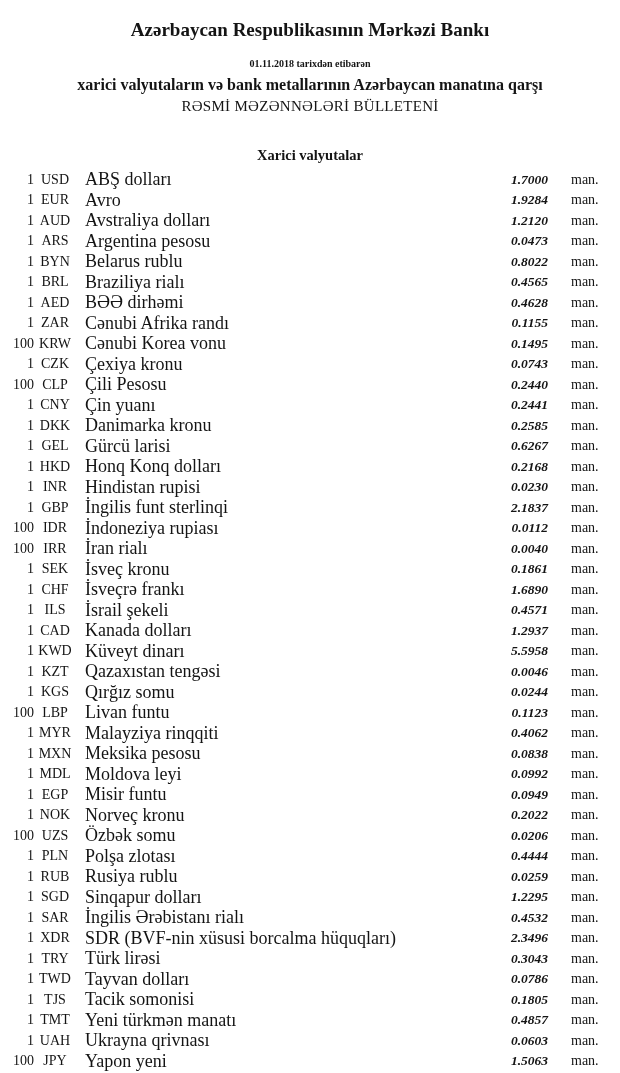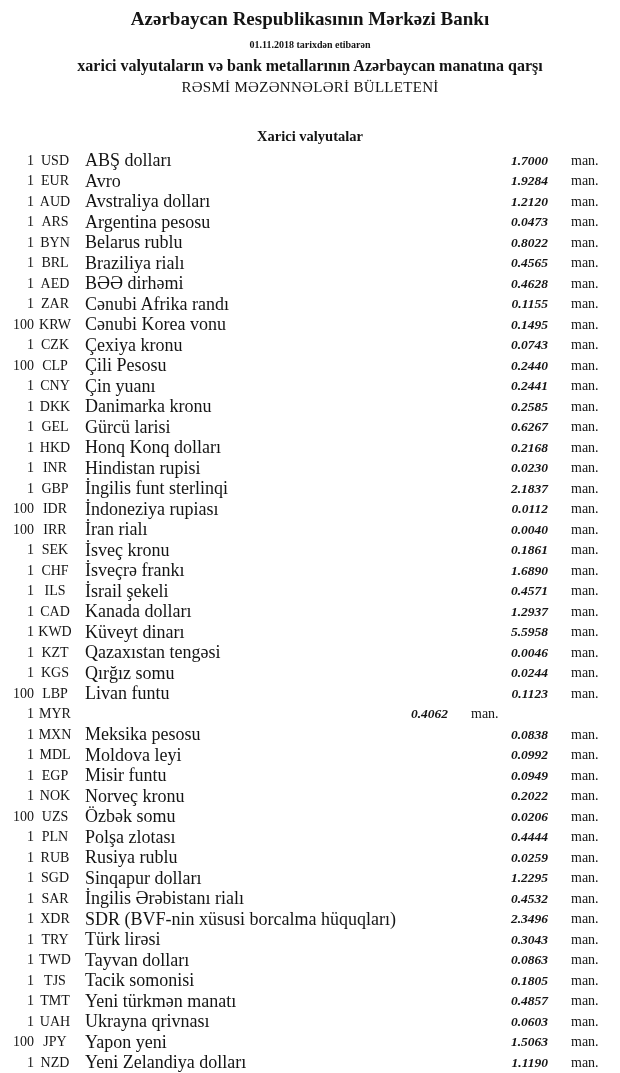--- a/index.html
+++ b/index.html
@@ -13,21 +13,21 @@
     -webkit-font-smoothing: antialiased;
   }
   .page {
     width: 620px;
     height: 1073px;
     overflow: hidden;
     background: #ffffff;
   }
   .doc-header { text-align: center; }
   .bank-name {
-    margin: 0;
+    margin: 11px;
     padding-top: 7px;
     font-size: 19px;
     font-weight: 700;
     line-height: 24px;
   }
   .h-line2 {
     margin-top: 3px;
     font-size: 10px;
     font-weight: 700;
     line-height: 21px;
@@ -266,20 +266,21 @@
       <div class="row">
         <span class="qty-cell">100</span>
         <span class="code-cell">LBP</span>
         <span class="name-cell">Livan funtu</span>
         <span class="rate-cell">0.1123</span>
         <span class="unit-cell">man.</span>
       </div>
       <div class="row">
         <span class="qty-cell">1</span>
         <span class="code-cell">MYR</span>
+        <span class="name-cell">Malayziya rinqqiti</span>
         <span class="rate-cell">0.4062</span>
         <span class="unit-cell">man.</span>
       </div>
       <div class="row">
         <span class="qty-cell">1</span>
         <span class="code-cell">MXN</span>
         <span class="name-cell">Meksika pesosu</span>
         <span class="rate-cell">0.0838</span>
         <span class="unit-cell">man.</span>
       </div>
@@ -350,21 +351,21 @@
         <span class="qty-cell">1</span>
         <span class="code-cell">TRY</span>
         <span class="name-cell">Türk lirəsi</span>
         <span class="rate-cell">0.3043</span>
         <span class="unit-cell">man.</span>
       </div>
       <div class="row">
         <span class="qty-cell">1</span>
         <span class="code-cell">TWD</span>
         <span class="name-cell">Tayvan dolları</span>
-        <span class="rate-cell">0.0863</span>
+        <span class="rate-cell">0.0786</span>
         <span class="unit-cell">man.</span>
       </div>
       <div class="row">
         <span class="qty-cell">1</span>
         <span class="code-cell">TJS</span>
         <span class="name-cell">Tacik somonisi</span>
         <span class="rate-cell">0.1805</span>
         <span class="unit-cell">man.</span>
       </div>
       <div class="row">

